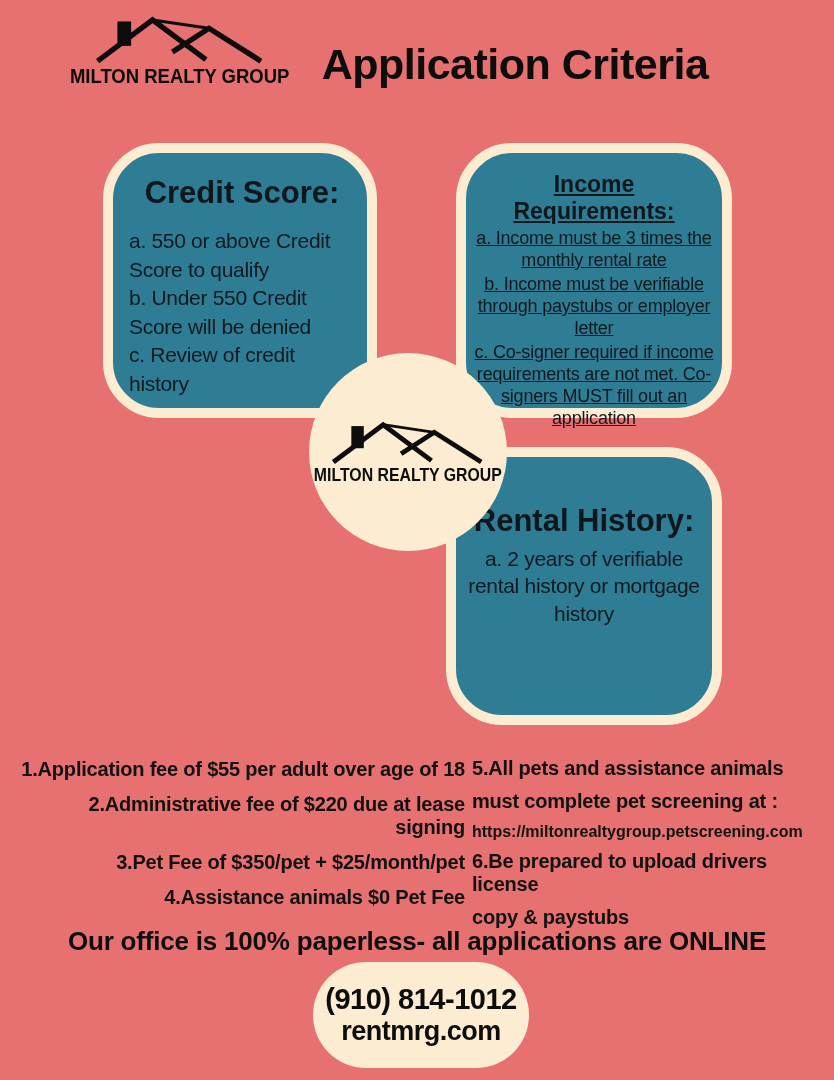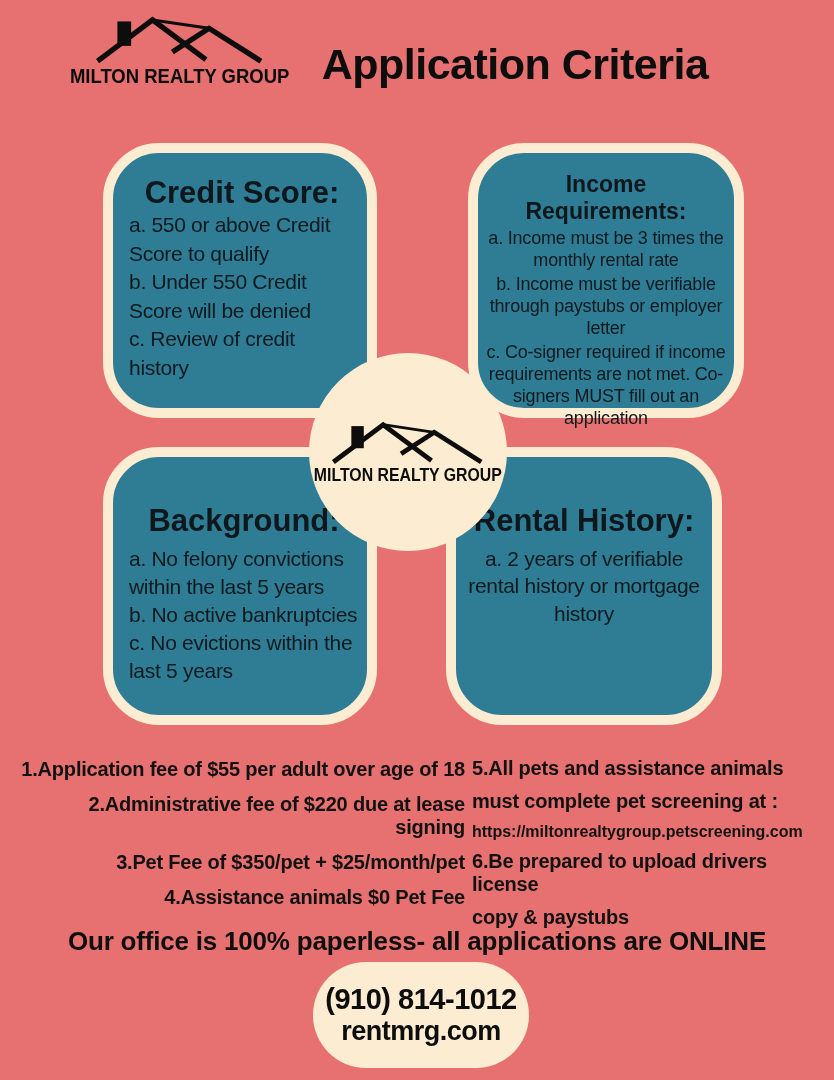--- a/index.html
+++ b/index.html
@@ -30,23 +30,23 @@
     letter-spacing:-0.5px; color:#0d0d0d;
   }
 
   
   .box {
     position:absolute; background:#2f7d95;
     border:10px solid #fcecd1; border-radius:56px; color:#10191e;
   }
   .box .heading { font-weight:bold; text-align:center; color:#0e171c; }
   #box-credit { left:103px; top:143px; width:274px; height:275px; padding:22px 12px 0 16px; }
-  #box-credit .heading { font-size:31px; margin-bottom:0; }
+  #box-credit .heading { font-size:31px; margin-bottom:16px; }
   #box-credit .body { font-size:21px; line-height:1.36; letter-spacing:-0.3px; }
-  #box-income { left:468px; top:143px; width:276px; height:275px; padding:18px 6px 0 6px; text-align:center; }
+  #box-income { left:456px; top:143px; width:276px; height:275px; padding:18px 6px 0 6px; text-align:center;text-decoration:underline; }
   #box-income .heading { font-size:23px; margin-bottom:3px; }
   #box-income .body { font-size:18px; line-height:1.22; letter-spacing:-0.2px; }
   #box-income .body div { margin-bottom:2px; }
   #box-background { left:103px; top:447px; width:274px; height:278px; padding:46px 8px 0 16px; }
   #box-background .heading { font-size:31px; margin-bottom:6px; }
   #box-background .body { font-size:21px; line-height:1.33; letter-spacing:-0.3px; }
   #box-rental { left:446px; top:447px; width:276px; height:278px; padding:46px 8px 0 8px; text-align:center; }
   #box-rental .heading { font-size:31px; margin-bottom:6px; }
   #box-rental .body { font-size:21px; line-height:1.3; letter-spacing:-0.3px; }
 
@@ -117,28 +117,20 @@
 
   <div class="box" id="box-income">
     <div class="heading">Income Requirements:</div>
     <div class="body">
       <div>a. Income must be 3 times the monthly rental rate</div>
       <div>b. Income must be verifiable through paystubs or employer letter</div>
       <div>c. Co-signer required if income requirements are not met. Co-signers MUST fill out an application</div>
     </div>
   </div>
 
-  <div class="box" id="box-background">
-    <div class="heading">Background:</div>
-    <div class="body">
-      <div>a. No felony convictions within the last 5 years</div>
-      <div>b. No active bankruptcies</div>
-      <div>c. No evictions within the last 5 years</div>
-    </div>
-  </div>
 
   <div class="box" id="box-rental">
     <div class="heading">Rental History:</div>
     <div class="body">
       <div>a. 2 years of verifiable rental history or mortgage history</div>
     </div>
   </div>
 
   <div class="center-badge">
     <div class="logo logo-center">

